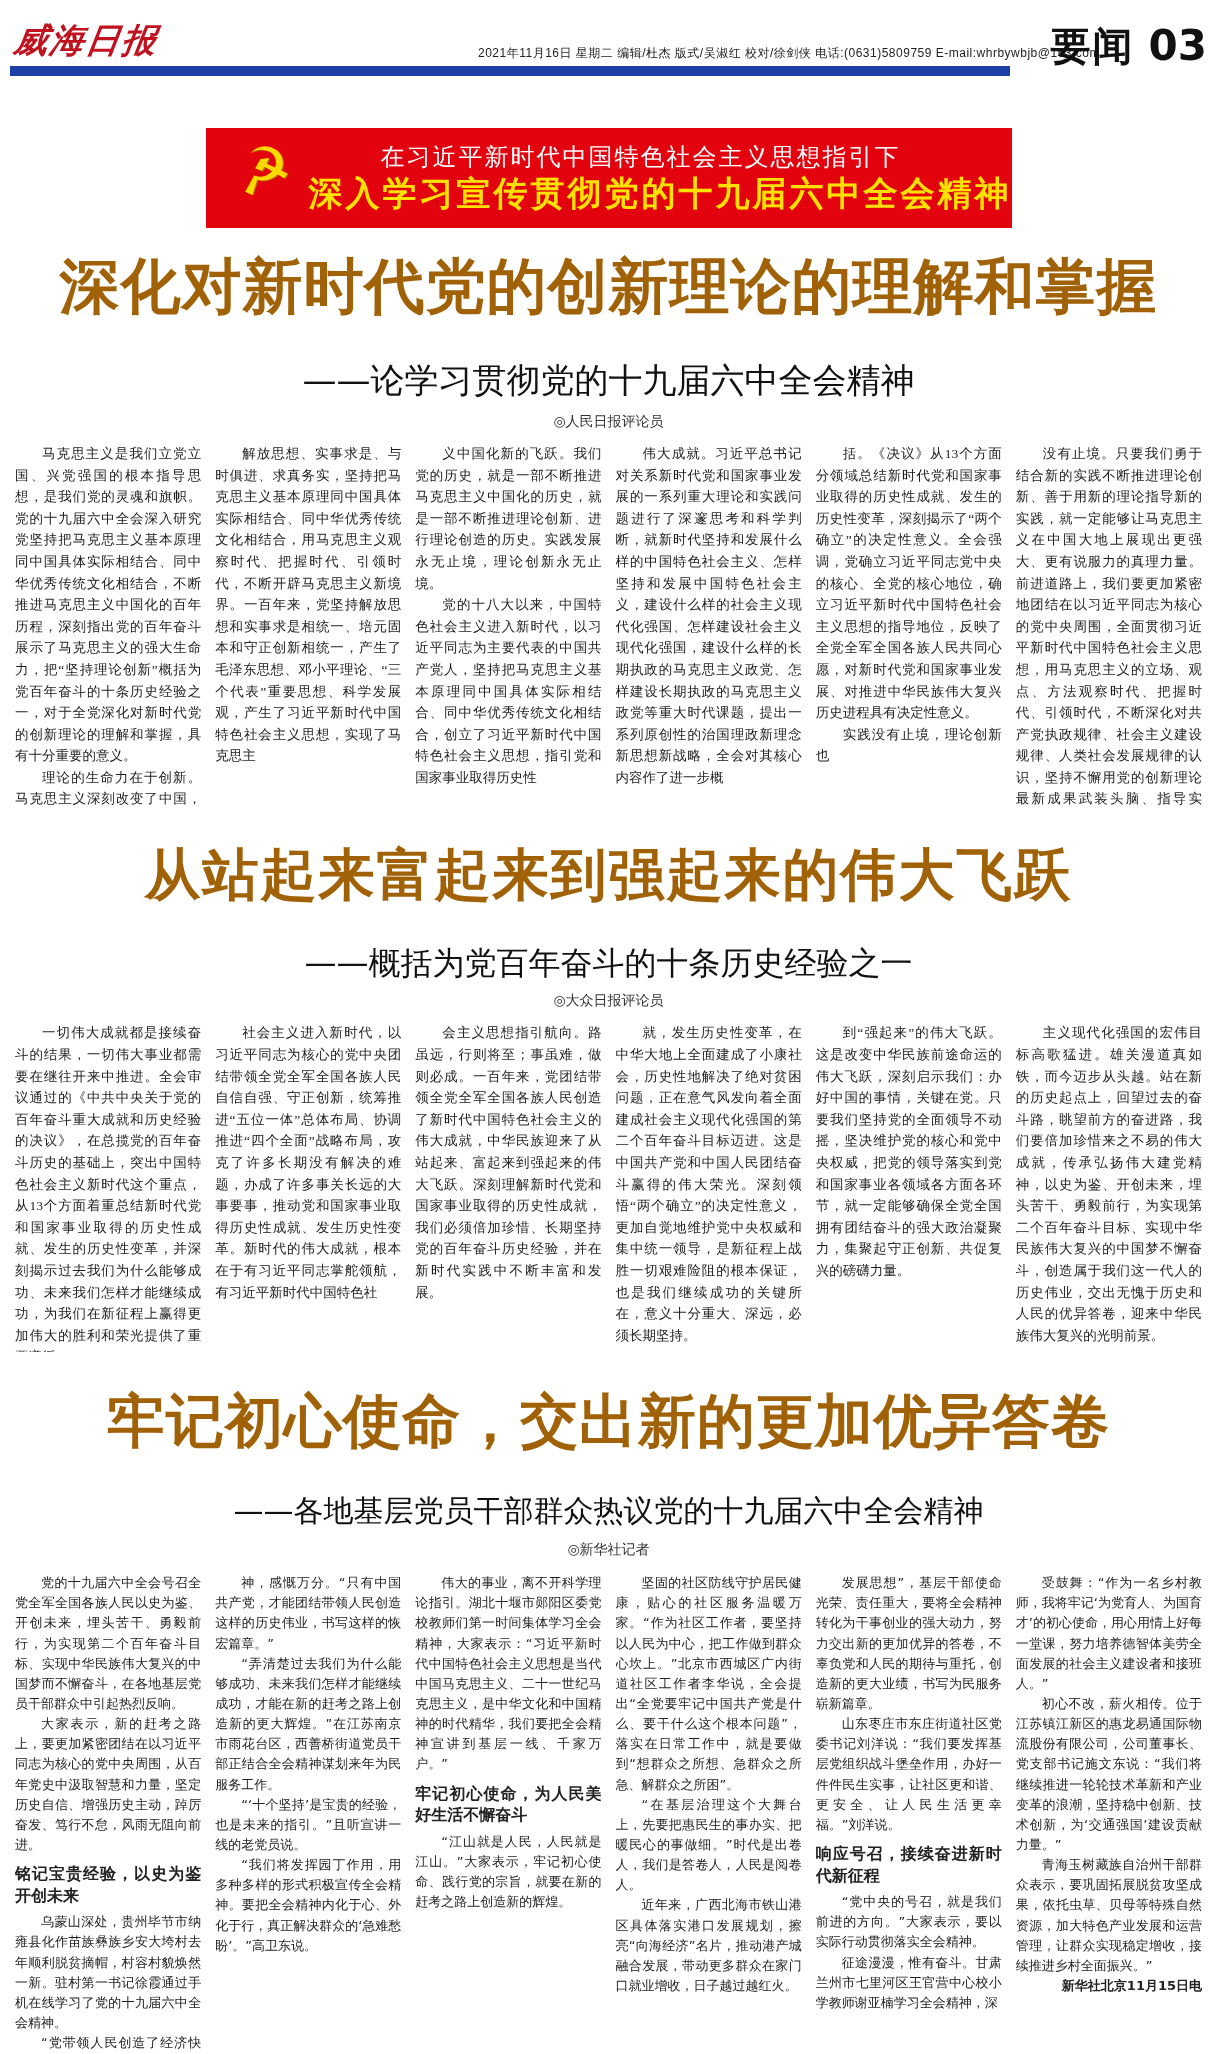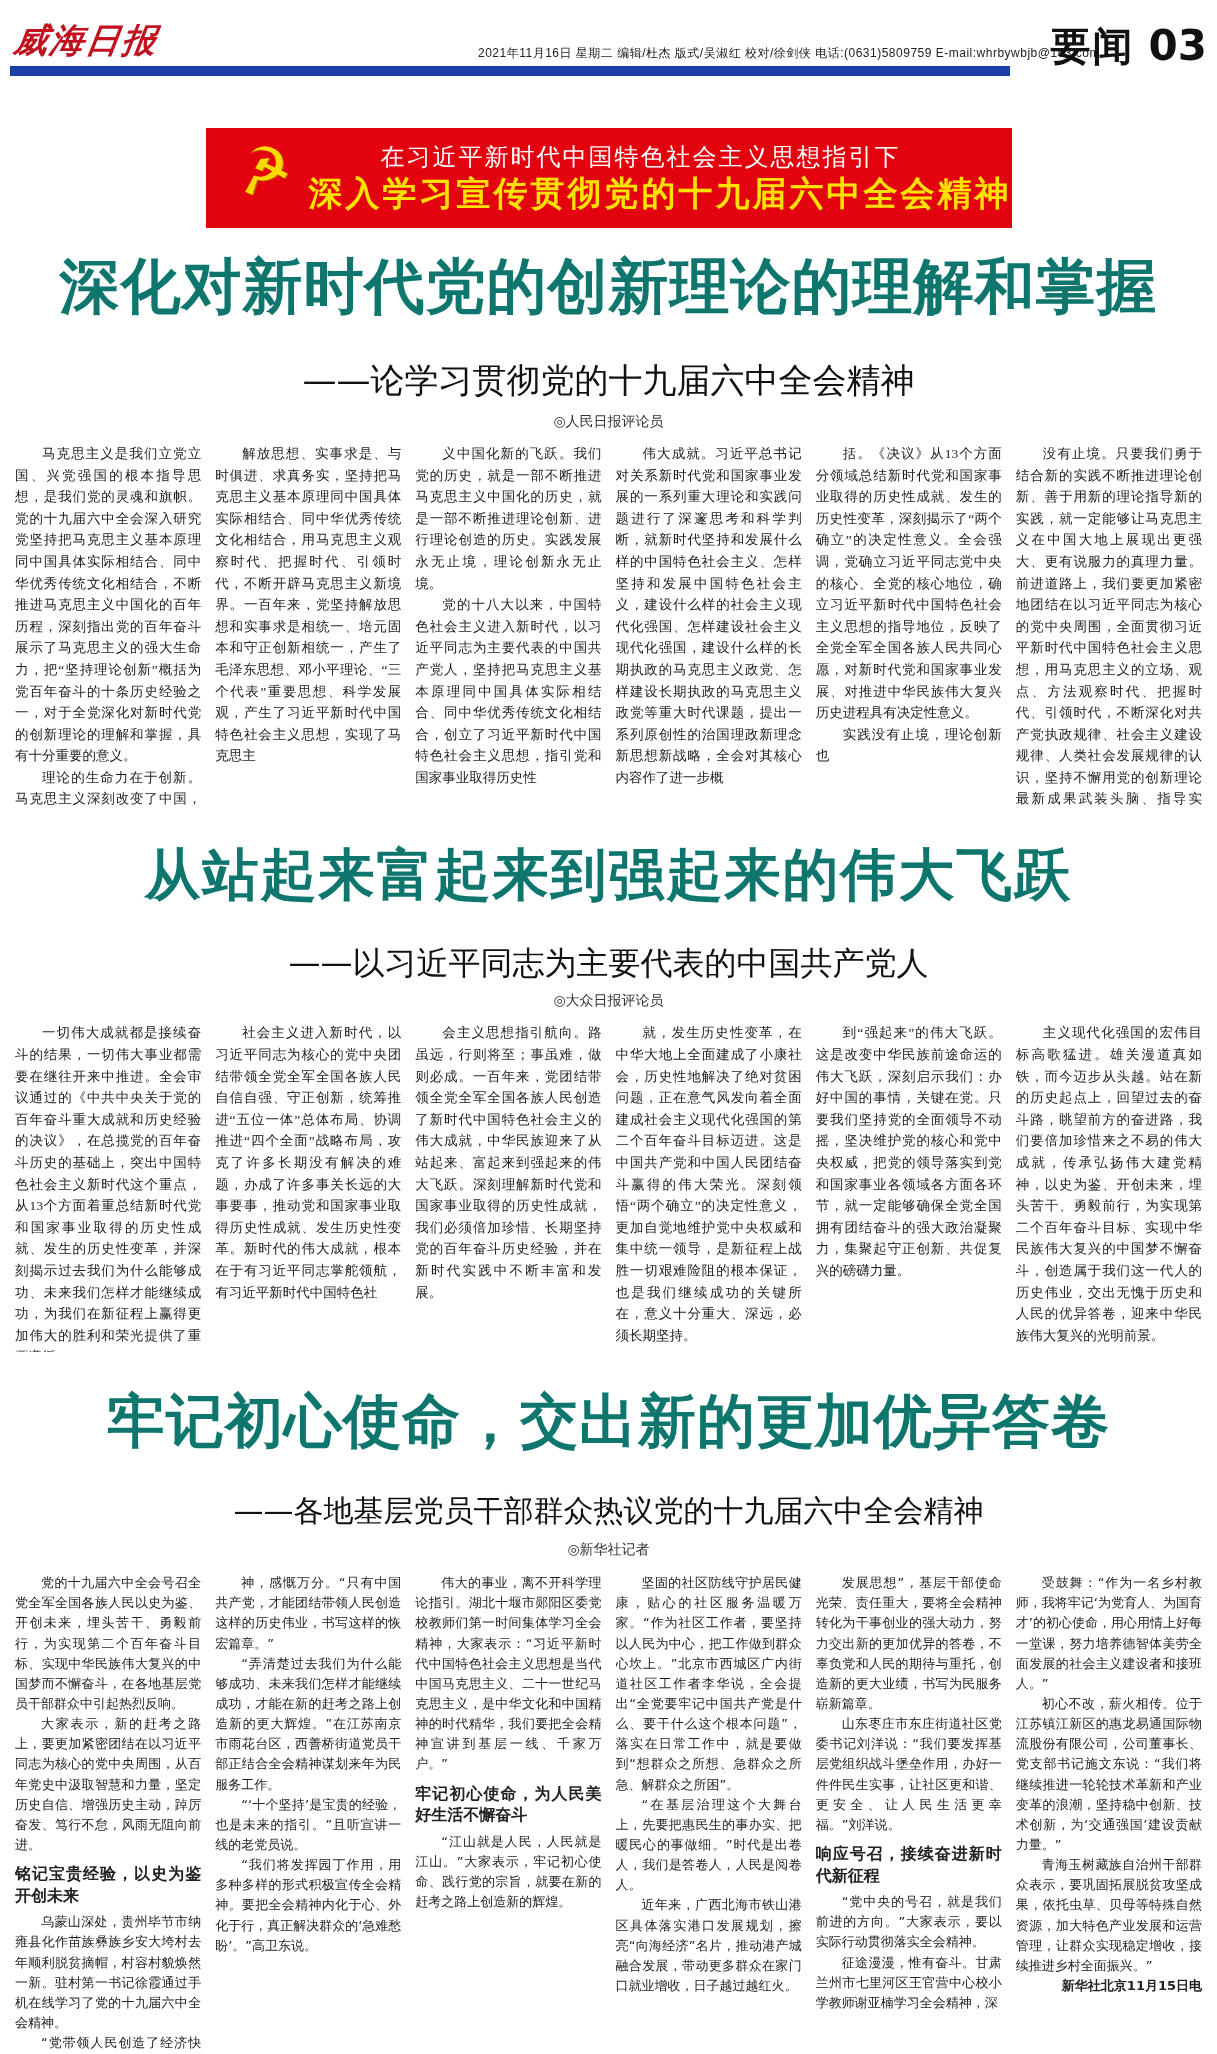--- a/index.html
+++ b/index.html
@@ -41,21 +41,21 @@
     padding-left:64px;
   }
   .banner-line2{
     text-align:right;color:#ffe100;font-size:34px;font-weight:bold;letter-spacing:3px;line-height:1.25;
     padding-left:60px;
   }
 
   
   .headline{
     text-align:center;font-family:"Liberation Serif","DejaVu Serif",serif;
-    font-weight:bold;color:#0f766e;line-height:1.1;white-space:nowrap;
+    font-weight:bold;color:#a16207;line-height:1.1;white-space:nowrap;
   }
   .subtitle{
     text-align:center;font-family:"DejaVu Sans","Liberation Sans",sans-serif;
     color:#111;line-height:1.2;white-space:nowrap;
   }
   .byline{text-align:center;font-size:14px;color:#333;}
   .cols{display:flex;gap:14px;padding:0 15px;text-align:justify;}
   .col{flex:1 1 0;overflow:hidden;}
   .col p{margin:0;text-indent:2em;}
   .col p.subhead{text-indent:0;font-weight:bold;}
@@ -128,21 +128,21 @@
           <p>实践没有止境，理论创新也</p>
         </div>
       <div class="col">
           <p>没有止境。只要我们勇于结合新的实践不断推进理论创新、善于用新的理论指导新的实践，就一定能够让马克思主义在中国大地上展现出更强大、更有说服力的真理力量。前进道路上，我们要更加紧密地团结在以习近平同志为核心的党中央周围，全面贯彻习近平新时代中国特色社会主义思想，用马克思主义的立场、观点、方法观察时代、把握时代、引领时代，不断深化对共产党执政规律、社会主义建设规律、人类社会发展规律的认识，坚持不懈用党的创新理论最新成果武装头脑、指导实践、推动工作，奋力夺取新的伟大胜利！</p>
         </div>
     </div>
   </section>
 
   <section>
     <h1 class="headline" id="a2-headline">从站起来富起来到强起来的伟大飞跃</h1>
-    <div class="subtitle" id="a2-subtitle">——以习近平同志为主要代表的中国共产党人</div>
+    <div class="subtitle" id="a2-subtitle">——概括为党百年奋斗的十条历史经验之一</div>
     <div class="byline" id="a2-byline">◎大众日报评论员</div>
     <div class="cols" id="a2-cols">
       <div class="col">
           <p>一切伟大成就都是接续奋斗的结果，一切伟大事业都需要在继往开来中推进。全会审议通过的《中共中央关于党的百年奋斗重大成就和历史经验的决议》，在总揽党的百年奋斗历史的基础上，突出中国特色社会主义新时代这个重点，从13个方面着重总结新时代党和国家事业取得的历史性成就、发生的历史性变革，并深刻揭示过去我们为什么能够成功、未来我们怎样才能继续成功，为我们在新征程上赢得更加伟大的胜利和荣光提供了重要遵循。</p>
         </div>
       <div class="col">
           <p>社会主义进入新时代，以习近平同志为核心的党中央团结带领全党全军全国各族人民自信自强、守正创新，统筹推进“五位一体”总体布局、协调推进“四个全面”战略布局，攻克了许多长期没有解决的难题，办成了许多事关长远的大事要事，推动党和国家事业取得历史性成就、发生历史性变革。新时代的伟大成就，根本在于有习近平同志掌舵领航，有习近平新时代中国特色社</p>
         </div>
       <div class="col">
           <p>会主义思想指引航向。路虽远，行则将至；事虽难，做则必成。一百年来，党团结带领全党全军全国各族人民创造了新时代中国特色社会主义的伟大成就，中华民族迎来了从站起来、富起来到强起来的伟大飞跃。深刻理解新时代党和国家事业取得的历史性成就，我们必须倍加珍惜、长期坚持党的百年奋斗历史经验，并在新时代实践中不断丰富和发展。</p>

